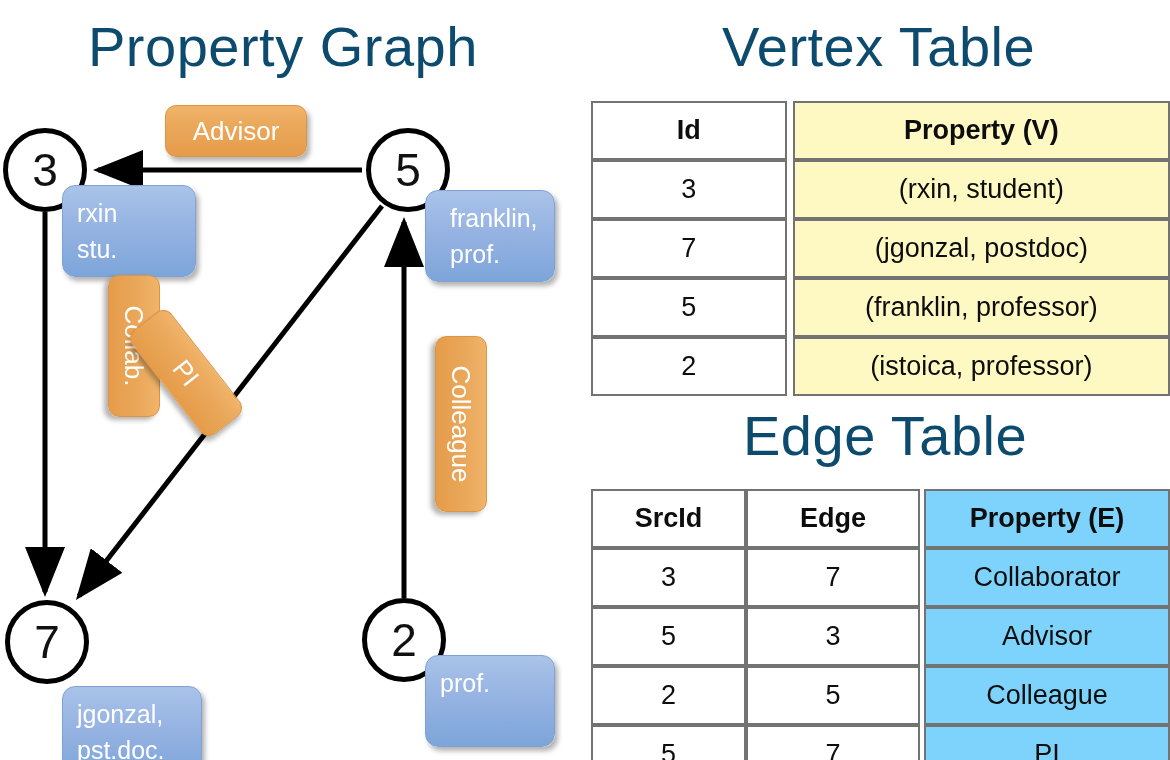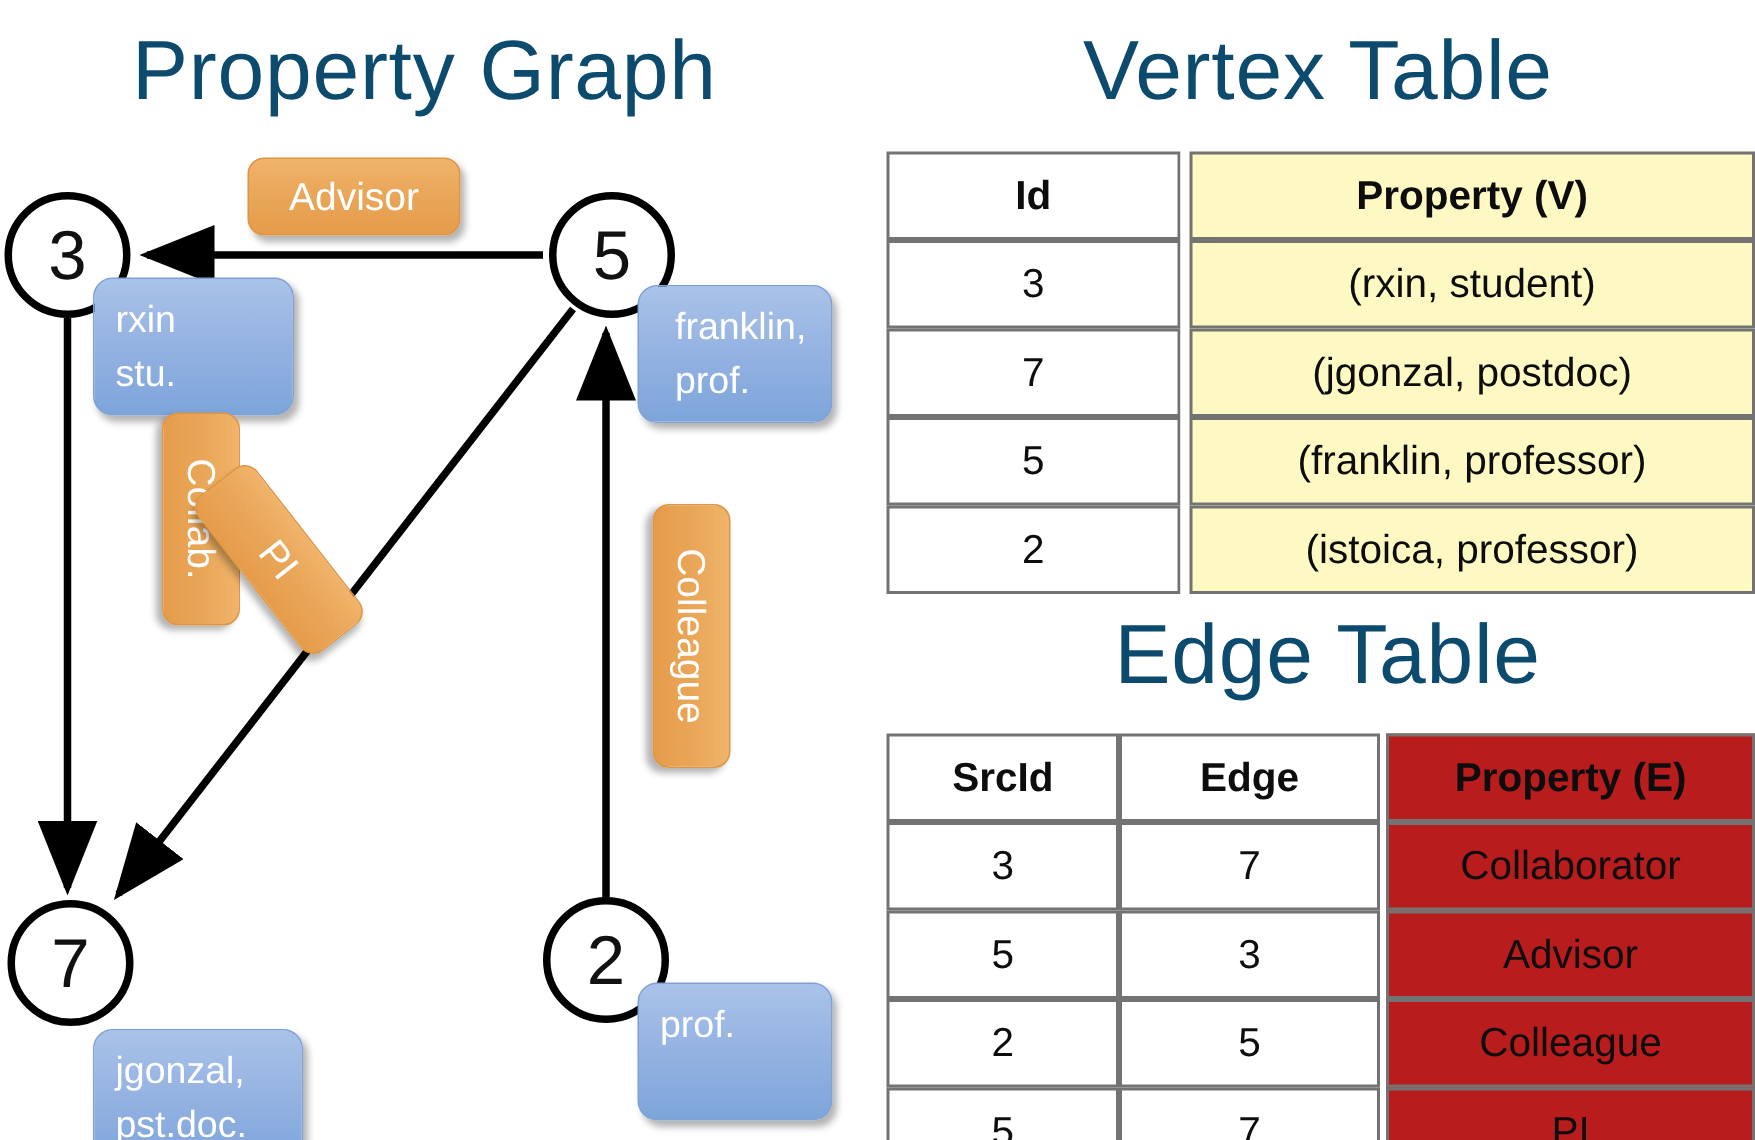--- a/index.html
+++ b/index.html
@@ -146,21 +146,21 @@
   #vertex-table .col-id   { width: 186px; }
   #vertex-table .gap-col  { width: 7px; border: none; background: #fff; padding: 0; }
   #vertex-table .col-prop { width: 381px; background: #fef9c3; }
   #vertex-table tr { height: 53px; }
 
   
   #edge-table { left: 591px; top: 489px; }
   #edge-table .col-src { width: 148px; }
   #edge-table .col-dst { width: 176px; }
   #edge-table .gap-col { width: 6px; border: none; background: #fff; padding: 0; }
-  #edge-table .col-prop { width: 244px; background: #b91c1c; }
+  #edge-table .col-prop { width: 244px; background: #7dd3fc; }
   #edge-table tr { height: 54px; }
 
   .cell-blue  { background: #dae2f2; }
   .cell-peach { background: #f7e0c7; }
 </style>
 </head>
 <body>
 
 <div class="title" id="title-property-graph">Property Graph</div>
 <div class="title" id="title-vertex-table">Vertex Table</div>

